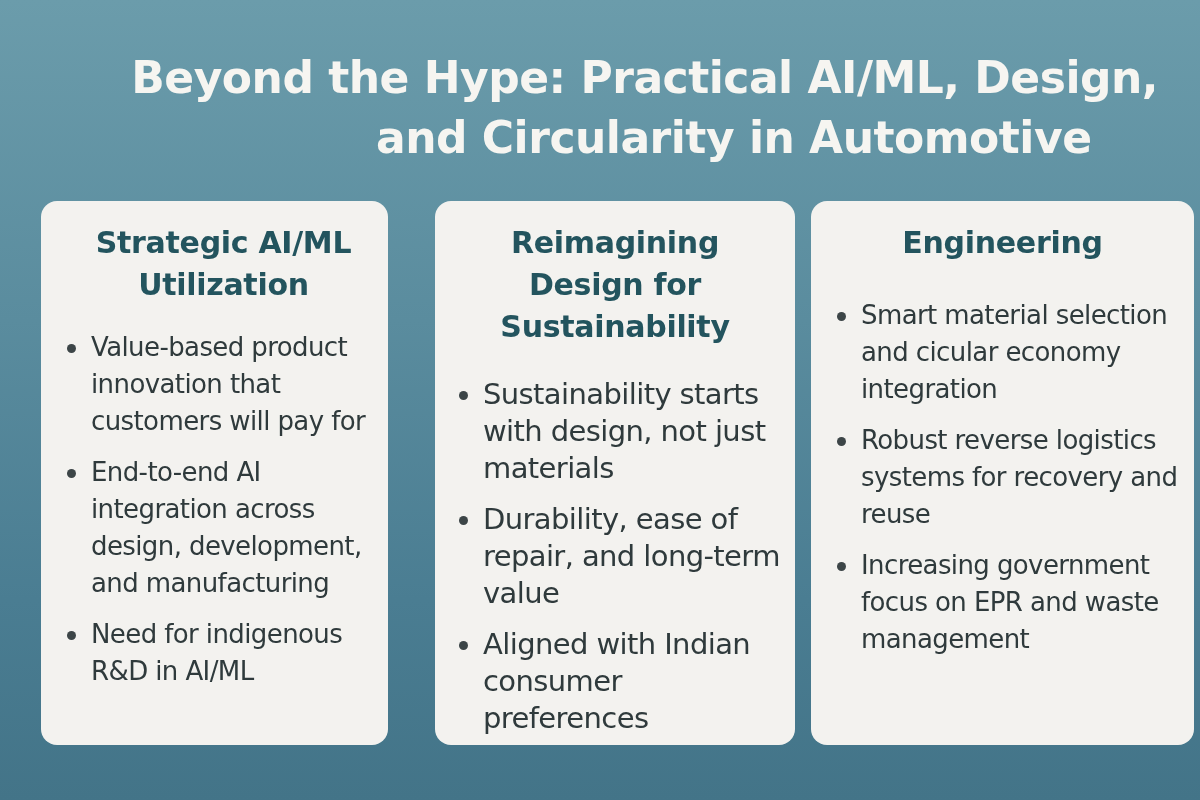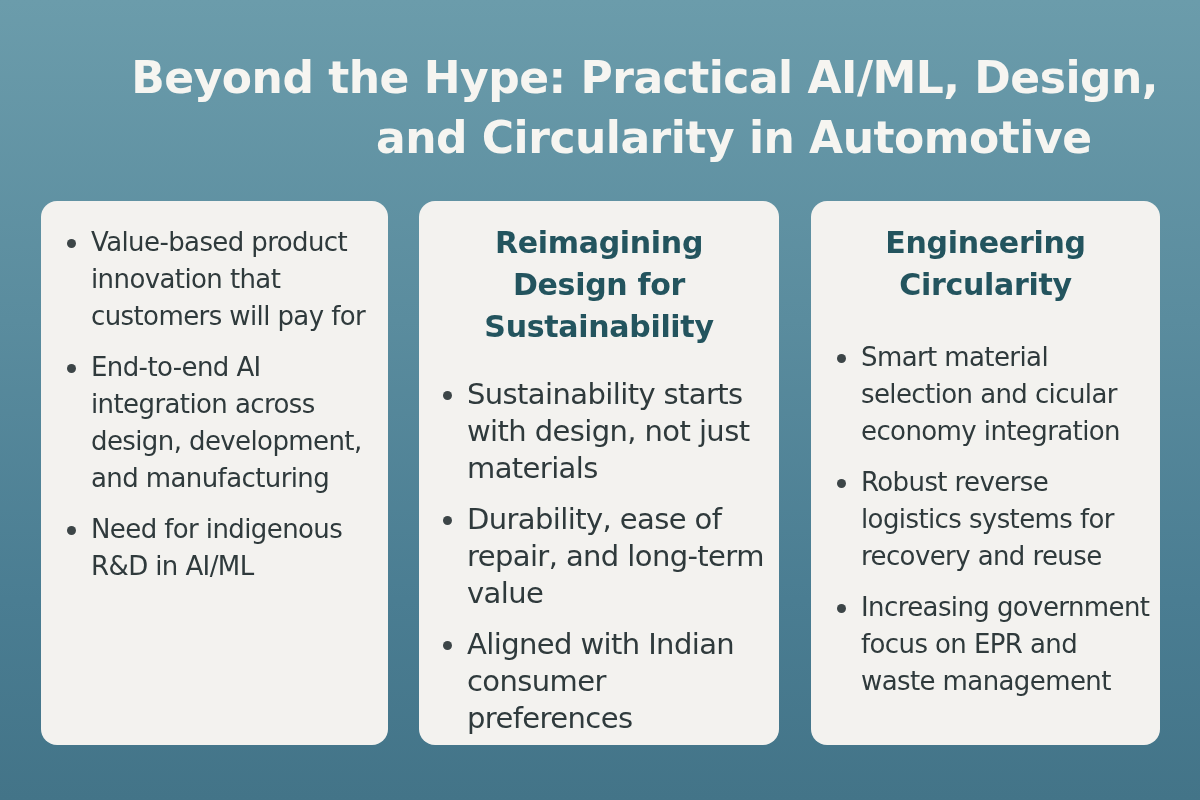--- a/index.html
+++ b/index.html
@@ -24,22 +24,22 @@
   .title .line1 { display: block; text-align: right; padding-right: 22px; }
   .title .line2 { display: block; padding-left: 276px; }
   .card {
     position: absolute;
     top: 201px;
     height: 544px;
     background: #f3f2ef;
     border-radius: 16px;
   }
   .card.c1 { left: 41px; width: 347px; }
-  .card.c2 { left: 419px; width: 360px; }
-  .card.c3 { left: 811px; width: 349px; }
+  .card.c2 { left: 435px; width: 360px; }
+  .card.c3 { left: 811px; width: 383px; }
   .card-title {
     color: #23545e;
     font-family: "DejaVu Sans", sans-serif;
     font-weight: bold;
     font-size: 30px;
     line-height: 42px;
     text-align: center;
     letter-spacing: -0.3px;
   }
   .c1 .card-title { margin-top: 21px; padding-left: 18px; }
@@ -72,20 +72,24 @@
 </style>
 </head>
 <body>
 
 <h1 class="title">
   <span class="line1">Beyond the Hype: Practical AI/ML, Design,</span>
   <span class="line2">and Circularity in Automotive</span>
 </h1>
 
 <section class="card c1">
+  <h2 class="card-title">
+    <span>Strategic AI/ML</span><br>
+    <span>Utilization</span>
+  </h2>
   <ul class="bullets">
     <li>Value-based product innovation that customers will pay for</li>
     <li>End-to-end AI integration across design, development, and manufacturing</li>
     <li>Need for indigenous R&amp;D in AI/ML</li>
   </ul>
 </section>
 
 <section class="card c2">
   <h2 class="card-title">
     <span>Reimagining</span><br>
@@ -95,20 +99,19 @@
   <ul class="bullets">
     <li>Sustainability starts with design, not just materials</li>
     <li>Durability, ease of repair, and long-term value</li>
     <li>Aligned with Indian consumer preferences</li>
   </ul>
 </section>
 
 <section class="card c3">
   <h2 class="card-title">
     <span>Engineering</span><br>
-    <span>Circularity</span>
   </h2>
   <ul class="bullets">
     <li>Smart material selection and cicular economy integration</li>
     <li>Robust reverse logistics systems for recovery and reuse</li>
     <li>Increasing government focus on EPR and waste management</li>
   </ul>
 </section>
 
 </body></html>

